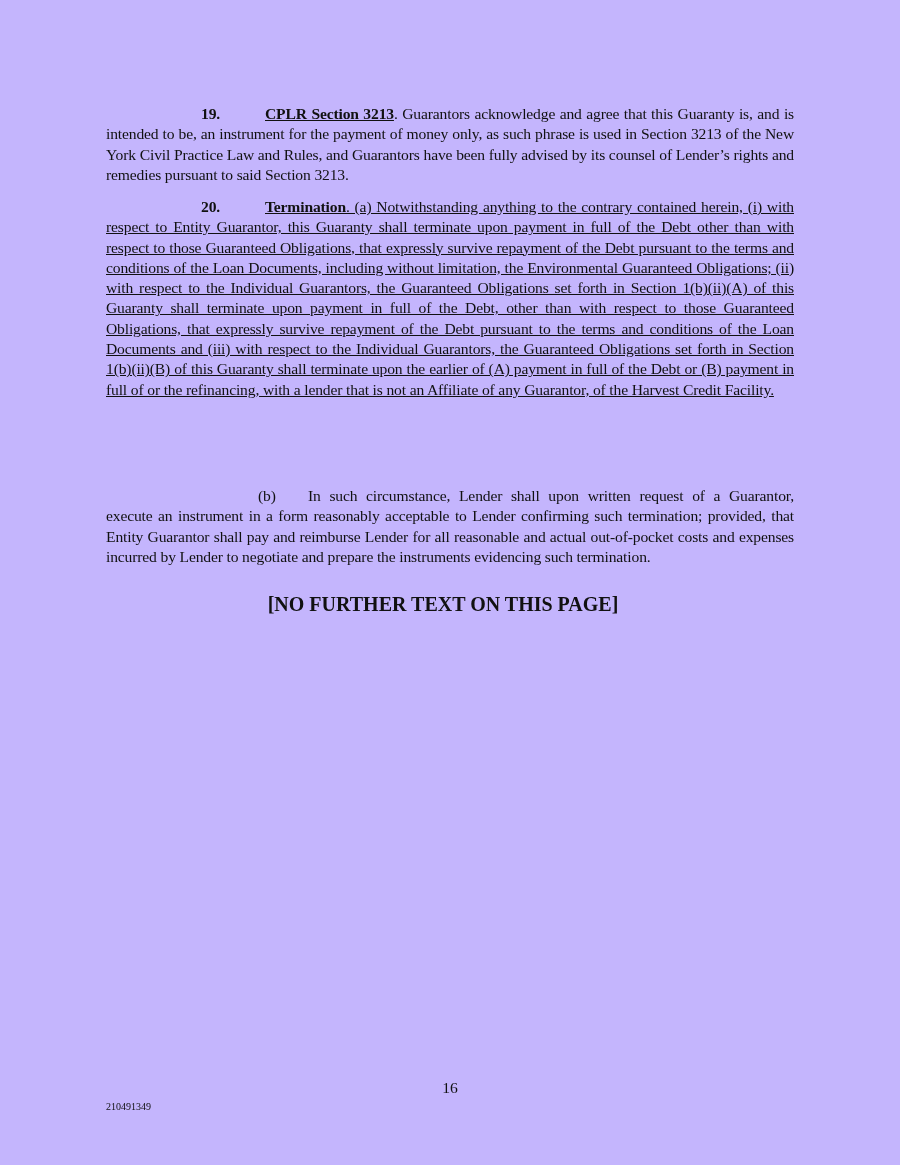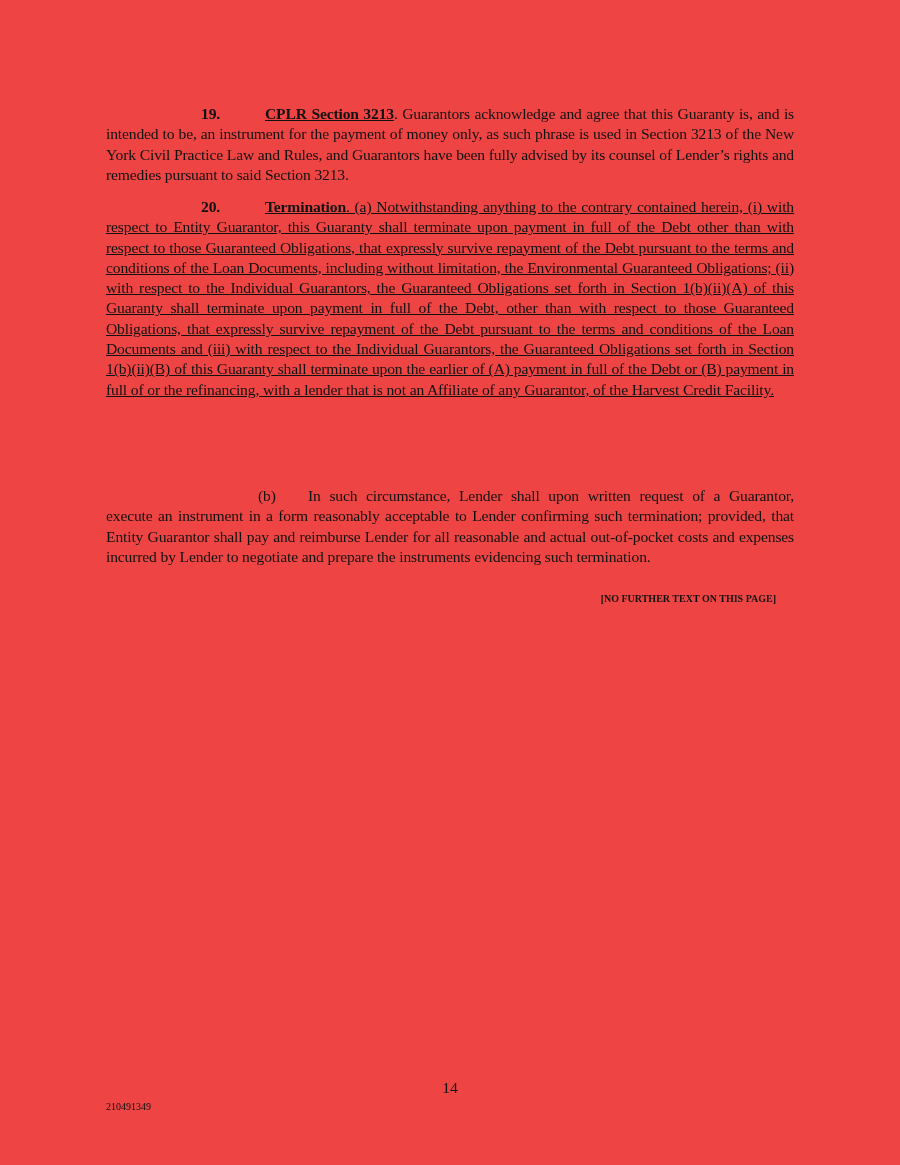--- a/index.html
+++ b/index.html
@@ -1,41 +1,41 @@
 <!DOCTYPE html>
 <html><head>
 <meta charset="utf-8">
 <style>
   html, body { margin: 0; padding: 0; background: #ffffff; }
   body { width: 900px; height: 1165px; position: relative; overflow: hidden;
          font-family: "Liberation Serif", serif; color: #111; }
-  .page { position: absolute; left: 0; top: 0; width: 900px; height: 1165px; background: #ef4444; }
+  .page { position: absolute; left: 0; top: 0; width: 900px; height: 1165px; background: #c4b5fd; }
   .para { position: absolute; left: 106px; width: 688px; font-size: 15.6px; line-height: 20.3px;
           text-align: justify; text-align-last: left; letter-spacing: -0.15px; }
   .p19 { top: 104px; }
   .p20 { top: 197px; text-decoration: underline; }
   .pb  { top: 467px; margin-top: 19px; }
   .num { font-weight: bold; display: inline-block; margin-left: 95px; width: 64px; }
   .heading { font-weight: bold; text-decoration: underline; }
   .sub { display: inline-block; margin-left: 152px; width: 50px; }
-  .nofurther { position: absolute; top: 593px; left: 0; width: 776px; text-align: right;
-               font-weight: bold; font-size: 10px; }
+  .nofurther { position: absolute; top: 593px; left: 0; width: 886px; text-align: center;
+               font-weight: bold; font-size: 20px; }
   .pagenum { position: absolute; top: 1079px; left: 0; width: 900px; text-align: center; font-size: 15.6px; }
   .docid { position: absolute; top: 1101px; left: 106px; font-size: 10px; }
 </style>
 </head>
 <body>
 
 <div class="page">
 
   <div class="para p19"><span class="num">19.</span><span class="heading">CPLR Section 3213</span><span>. Guarantors acknowledge and agree that this Guaranty is, and is intended to be, an instrument for the payment of money only, as such phrase is used in Section 3213 of the New York Civil Practice Law and Rules, and Guarantors have been fully advised by its counsel of Lender’s rights and remedies pursuant to said Section 3213.</span></div>
 
   <div class="para p20"><span class="num">20.</span><span class="heading">Termination</span><span>. (a) Notwithstanding anything to the contrary contained herein, (i) with respect to Entity Guarantor, this Guaranty shall terminate upon payment in full of the Debt other than with respect to those Guaranteed Obligations, that expressly survive repayment of the Debt pursuant to the terms and conditions of the Loan Documents, including without limitation, the Environmental Guaranteed Obligations; (ii) with respect to the Individual Guarantors, the Guaranteed Obligations set forth in Section 1(b)(ii)(A) of this Guaranty shall terminate upon payment in full of the Debt, other than with respect to those Guaranteed Obligations, that expressly survive repayment of the Debt pursuant to the terms and conditions of the Loan Documents and (iii) with respect to the Individual Guarantors, the Guaranteed Obligations set forth in Section 1(b)(ii)(B) of this Guaranty shall terminate upon the earlier of (A) payment in full of the Debt or (B) payment in full of or the refinancing, with a lender that is not an Affiliate of any Guarantor, of the Harvest Credit Facility.</span></div>
 
   <div class="para pb"><span class="sub">(b)</span><span>In such circumstance, Lender shall upon written request of a Guarantor, execute an instrument in a form reasonably acceptable to Lender confirming such termination; provided, that Entity Guarantor shall pay and reimburse Lender for all reasonable and actual out-of-pocket costs and expenses incurred by Lender to negotiate and prepare the instruments evidencing such termination.</span></div>
 
   <div class="nofurther">[NO FURTHER TEXT ON THIS PAGE]</div>
 
-  <div class="pagenum">14</div>
+  <div class="pagenum">16</div>
 
   <div class="docid">210491349</div>
 
 </div>
 
 </body></html>

